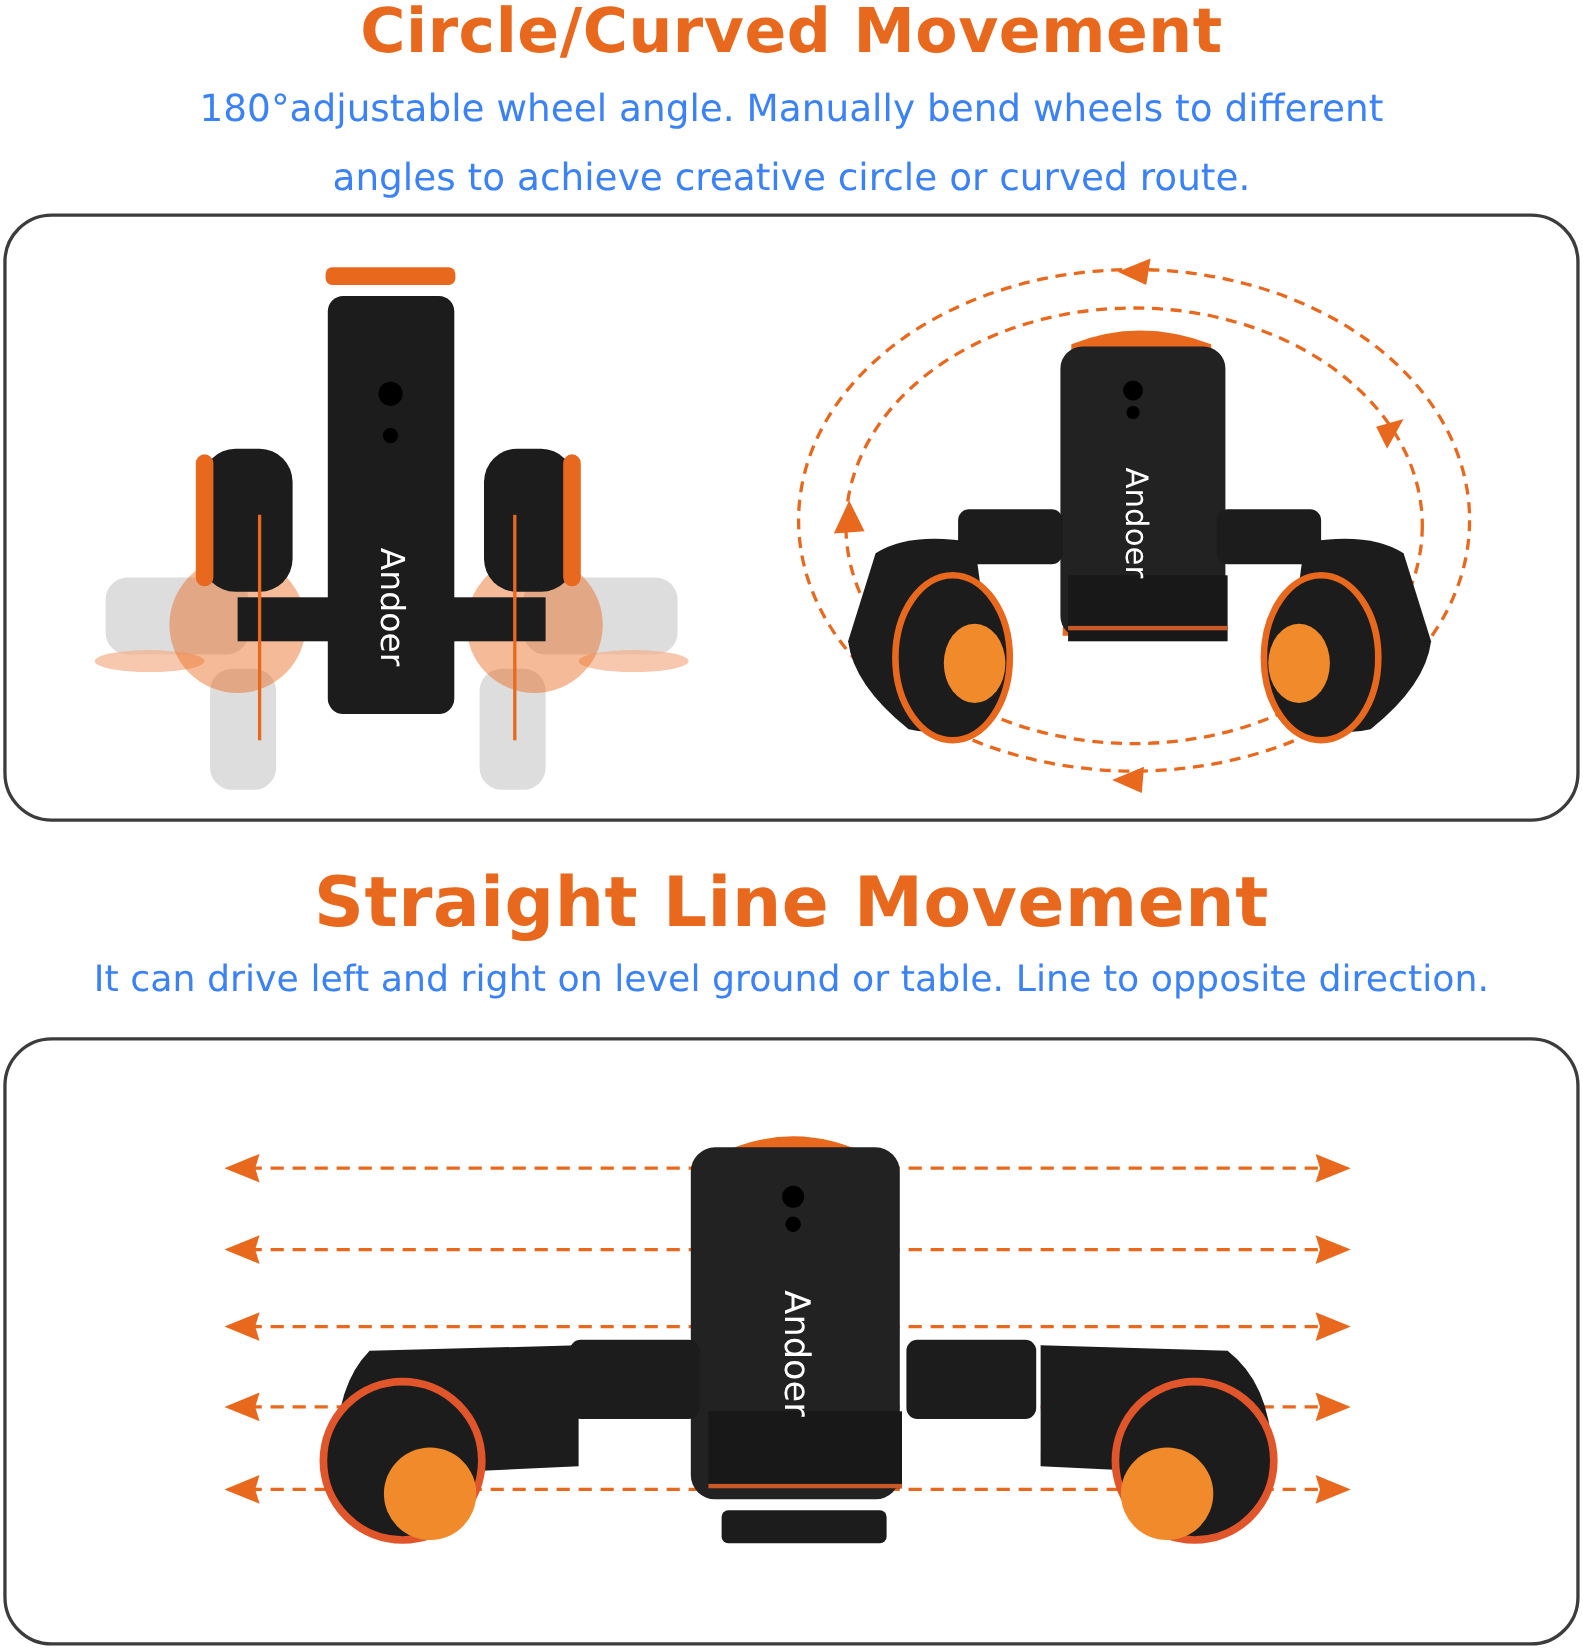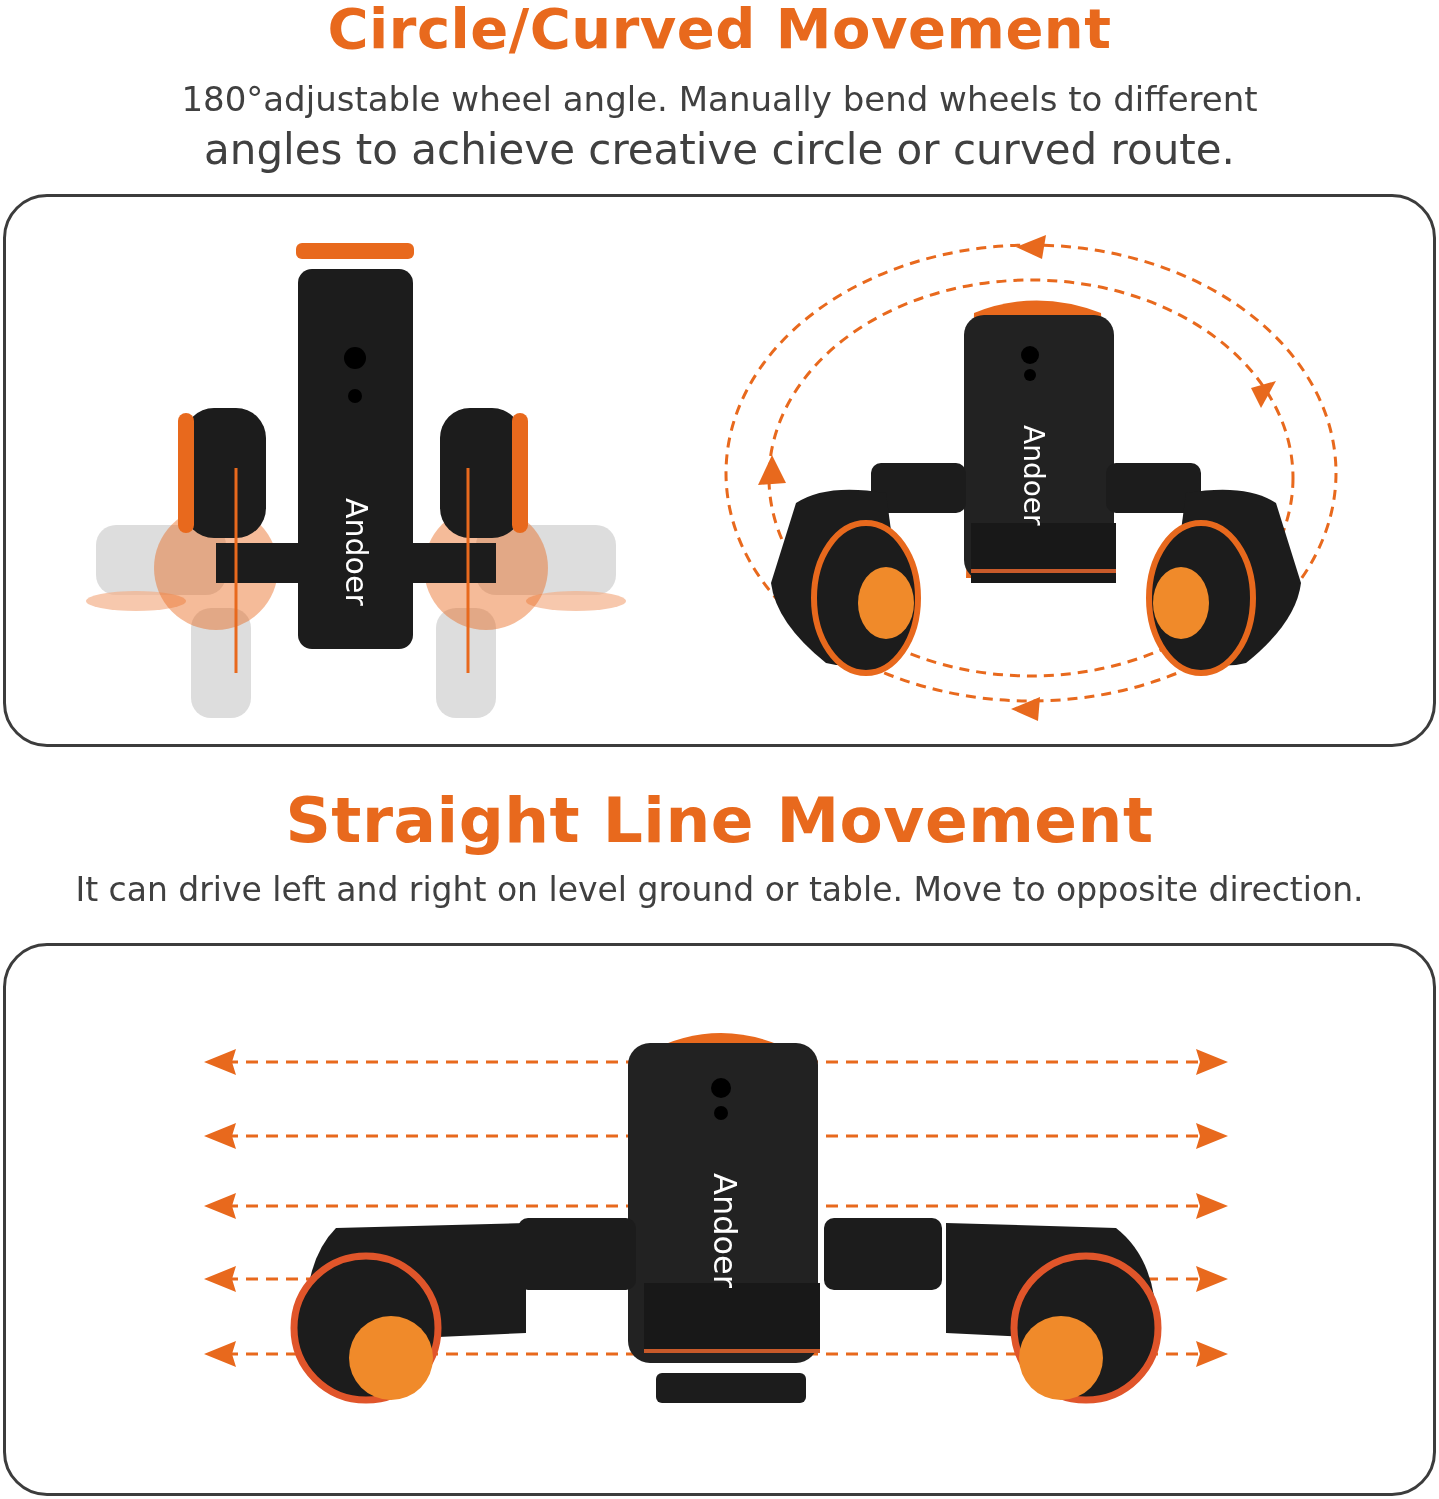--- a/index.html
+++ b/index.html
@@ -1,27 +1,27 @@
 <!DOCTYPE html>
 <html><head>
   <meta charset="utf-8">
   <style>
     html, body { margin: 0; padding: 0; background: #ffffff; }
     body { width: 1439px; height: 1499px; position: relative; overflow: hidden; font-family: "DejaVu Sans", sans-serif; }
     .title { position: absolute; left: 0; width: 1439px; text-align: center; color: #e8691d; font-weight: bold; font-family: "DejaVu Sans", sans-serif; letter-spacing: 0.5px; }
-    .sub { position: absolute; left: 0; width: 1439px; text-align: center; color: #404040; font-family: "DejaVu Sans", sans-serif; }
+    .sub { position: absolute; left: 0; width: 1439px; text-align: center; color: #3b82f6; font-family: "DejaVu Sans", sans-serif; }
     .panel { position: absolute; border: 3px solid #3c3c3c; border-radius: 44px; background: #fff; box-sizing: border-box; }
     svg { position: absolute; left: 0; top: 0; }
   </style>
 </head>
 <body>
 
 <div class="title" style="top:-4px; font-size:56px; line-height:66px;">Circle/Curved Movement</div>
 <div class="sub" style="top:76px; font-size:34px; line-height:46px;">180°adjustable wheel angle.  Manually bend wheels to different</div>
-<div class="sub" style="top:127px; font-size:42px; line-height:46px;">angles to achieve creative circle or curved route.</div>
+<div class="sub" style="top:139px; font-size:34px; line-height:46px;">angles to achieve creative circle or curved route.</div>
 
 <div class="panel" style="left:3px; top:194px; width:1433px; height:553px;">
   <svg width="1433" height="553" viewBox="0 0 1433 553">
 
     <g transform="translate(0,-194)">
 
       <rect x="90" y="522" width="130" height="70" rx="20" fill="#cfcfcf" opacity="0.7"></rect>
       <rect x="470" y="522" width="140" height="70" rx="20" fill="#cfcfcf" opacity="0.7"></rect>
       <ellipse cx="130" cy="598" rx="50" ry="10" fill="#f4b08a" opacity="0.7"></ellipse>
       <ellipse cx="570" cy="598" rx="50" ry="10" fill="#f4b08a" opacity="0.7"></ellipse>
@@ -67,21 +67,21 @@
       <ellipse cx="860" cy="595" rx="52" ry="75" fill="#1c1c1c" stroke="#e8691d" stroke-width="6"></ellipse>
       <ellipse cx="1195" cy="595" rx="52" ry="75" fill="#1c1c1c" stroke="#e8691d" stroke-width="6"></ellipse>
       <ellipse cx="880" cy="600" rx="28" ry="36" fill="#f08a2a"></ellipse>
       <ellipse cx="1175" cy="600" rx="28" ry="36" fill="#f08a2a"></ellipse>
       <text x="0" y="0" transform="translate(1018,422) rotate(90)" fill="#fff" font-size="28" font-family="DejaVu Sans, sans-serif">Andoer</text>
     </g>
   </svg>
 </div>
 
 <div class="title" style="top:788px; font-size:63px; line-height:66px;">Straight Line Movement</div>
-<div class="sub" style="top:867px; font-size:33px; line-height:46px;">It can drive left and right on level ground or table. Move to opposite direction.</div>
+<div class="sub" style="top:867px; font-size:33px; line-height:46px;">It can drive left and right on level ground or table. Line to opposite direction.</div>
 
 <div class="panel" style="left:3px; top:943px; width:1433px; height:553px;">
   <svg width="1433" height="553" viewBox="0 0 1433 553">
     <g transform="translate(0,-943)">
       <g stroke="#e8691d" stroke-width="3" stroke-dasharray="12 8" fill="none">
         <line x1="220" y1="1059" x2="1200" y2="1059"></line>
         <line x1="220" y1="1133" x2="1200" y2="1133"></line>
         <line x1="220" y1="1203" x2="1200" y2="1203"></line>
         <line x1="220" y1="1276" x2="1200" y2="1276"></line>
         <line x1="220" y1="1351" x2="1200" y2="1351"></line>

